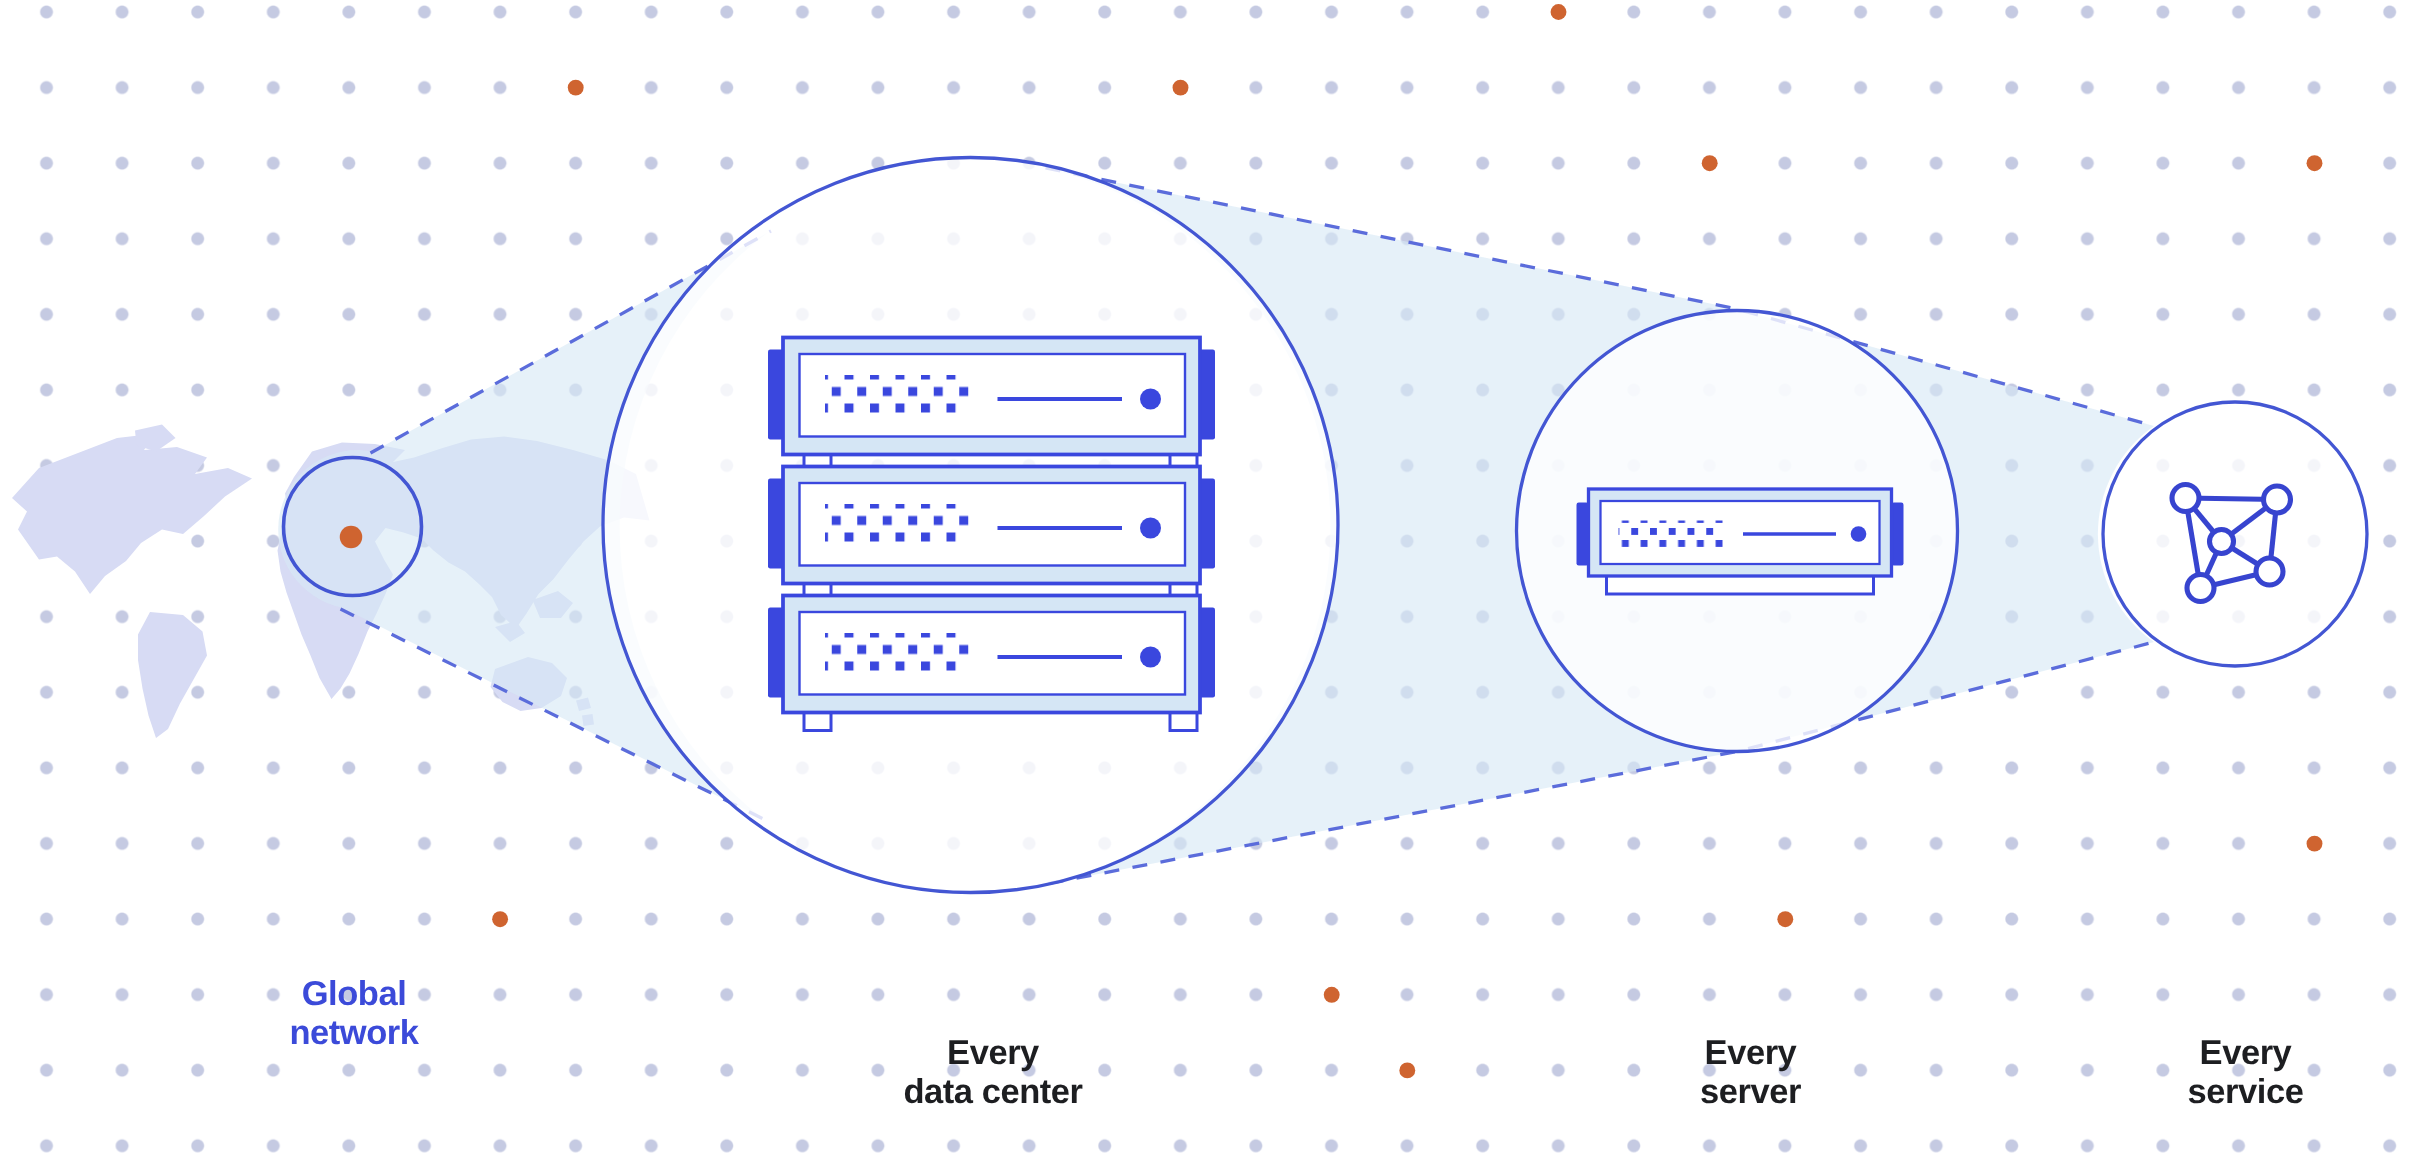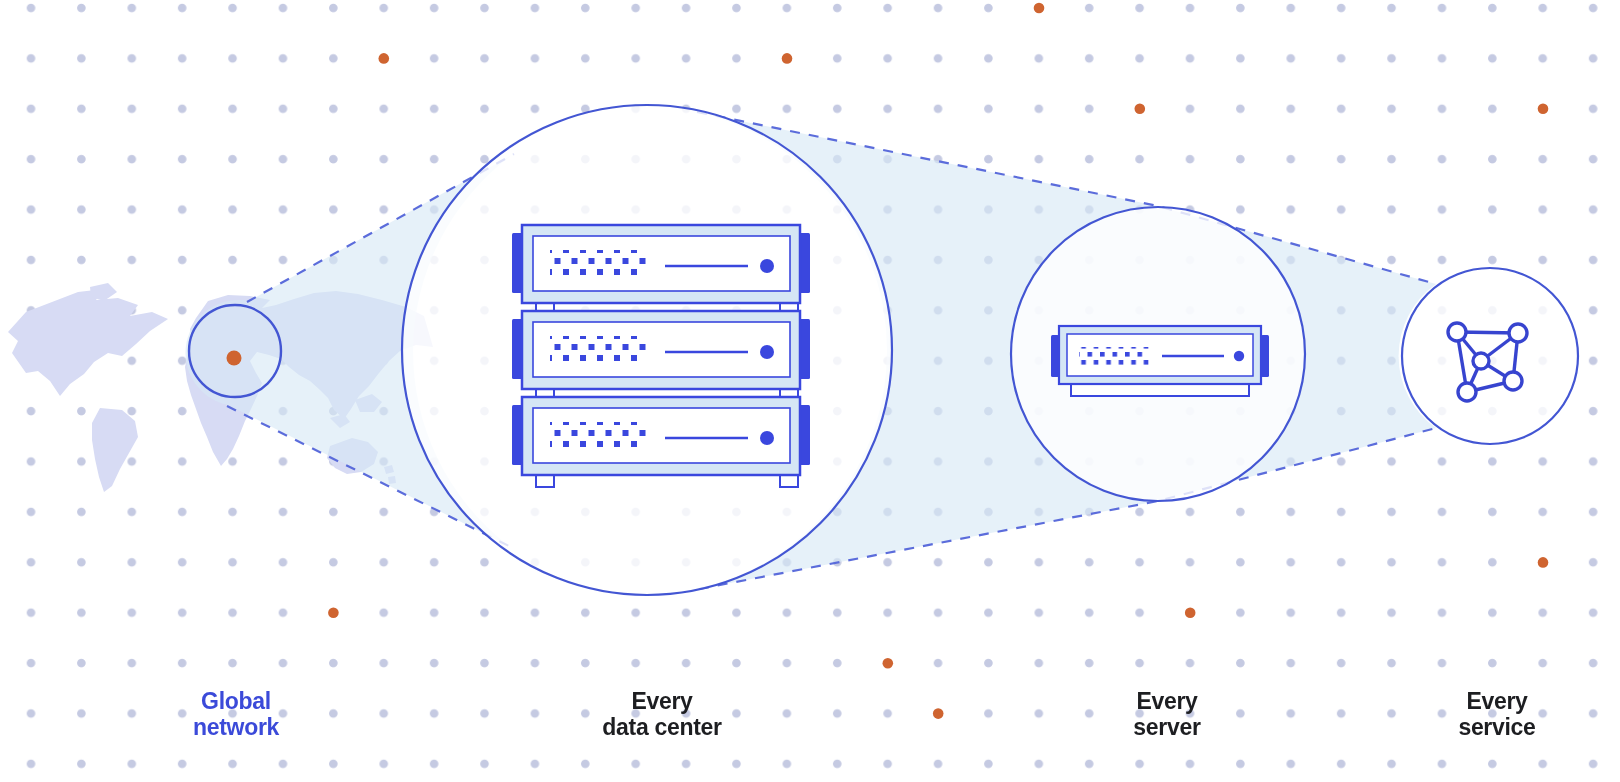--- a/index.html
+++ b/index.html
@@ -11,21 +11,21 @@
     position:absolute; inset:0;
     background-image: radial-gradient(circle at 31px 8px, #c5cae2 0, #c5cae2 3.8px, rgba(197,202,226,0) 4.7px);
     background-size: 50.4px 50.4px;
   }
   .diagram-svg { position:absolute; left:0; top:0; }
   .diagram-label {
     position:absolute; width:220px; text-align:center;
     font-size:23px; font-weight:700; line-height:26px; letter-spacing:-0.3px;
     color:#1d1e21; white-space:pre-line;
   }
-  .label-global { left:126px; top:688px; }
+  .label-global { left:126px; top:649px; }
   .label-dc     { left:552px; top:688px; }
   .label-server { left:1057px; top:688px; }
   .label-service{ left:1387px; top:688px; }
 </style>
 </head>
 <body>
 
 <div class="stage">
 
   <div class="dot-grid"></div>

